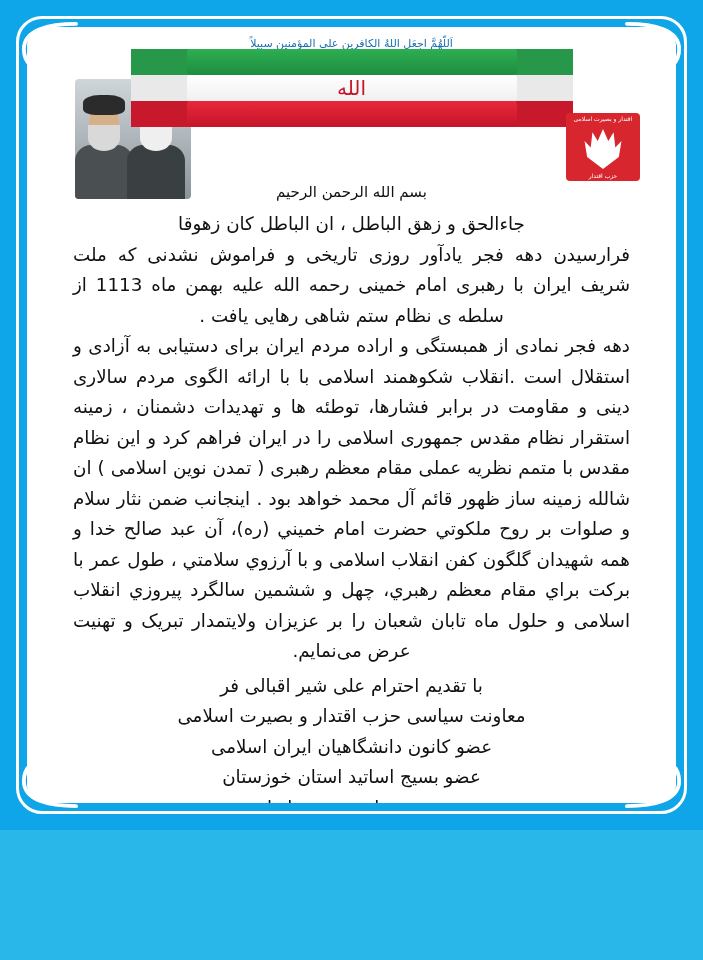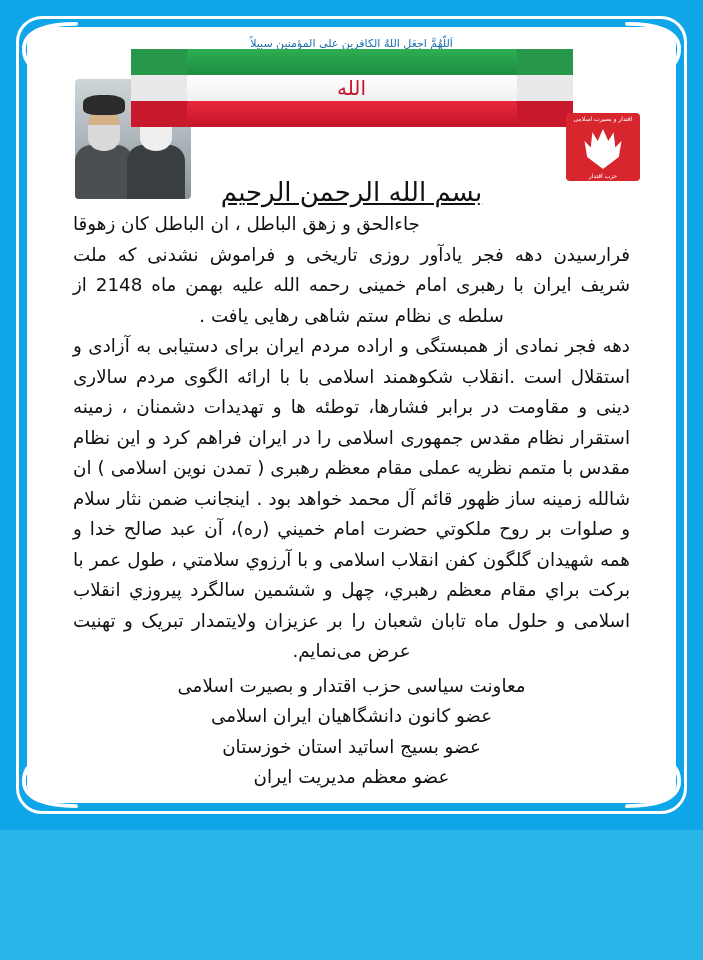--- a/index.html
+++ b/index.html
@@ -209,32 +209,31 @@
     color: #fff;
   }
 
   
   .content {
     padding: 0 46px 0 46px;
     text-align: center;
     direction: rtl;
   }
   .bismillah {
-    font-size: 26px;
+    font-size: 15px;
     color: #111;
     margin: 0 0 2px 0;
     line-height: 30px;
-    text-decoration: underline;
   }
   .para {
     font-size: 18.3px;
     line-height: 30.5px;
     color: #111;
     margin: 0;
-    text-align: left;
+    text-align: center;
   }
   .para.justified {
     text-align: justify;
     text-align-last: center;
   }
   .signature {
     margin-top: 4px;
     font-size: 18.3px;
     line-height: 30.5px;
     color: #111;
@@ -311,24 +310,25 @@
         <div class="logo-text">اقتدار و بصیرت اسلامی</div>
         <div class="tulip"></div>
         <div class="logo-text-b">حزب اقتدار</div>
       </div>
 
     </div>
 
     <div class="content">
       <p class="bismillah">بسم الله الرحمن الرحيم</p>
       <p class="para">جاءالحق و زهق الباطل ، ان الباطل كان زهوقا</p>
-      <p class="para justified">فرارسیدن دهه فجر یادآور روزی تاریخی و فراموش نشدنی که ملت شریف ایران با رهبری امام خمینی رحمه الله علیه بهمن ماه 2148 از سلطه ی نظام ستم شاهی رهایی یافت .</p>
+      <p class="para justified">فرارسیدن دهه فجر یادآور روزی تاریخی و فراموش نشدنی که ملت شریف ایران با رهبری امام خمینی رحمه الله علیه بهمن ماه 1113 از سلطه ی نظام ستم شاهی رهایی یافت .</p>
       <p class="para justified">دهه فجر نمادی از همبستگی و اراده مردم ایران برای دستیابی به آزادی و استقلال است .انقلاب شکوهمند اسلامی با با ارائه الگوی مردم سالاری دینی و مقاومت در برابر فشارها، توطئه ها و تهدیدات دشمنان ، زمینه استقرار نظام مقدس جمهوری اسلامی را در ایران فراهم کرد و این نظام مقدس با متمم نظریه عملی مقام معظم رهبری ( تمدن نوین اسلامی ) ان شالله زمینه ساز ظهور قائم آل محمد خواهد بود . اینجانب ضمن نثار سلام و صلوات بر روح ملکوتي حضرت امام خميني (ره)، آن عبد صالح خدا و همه شهیدان گلگون کفن انقلاب اسلامی و با آرزوي سلامتي ، طول عمر با برکت براي مقام معظم رهبري، چهل و ششمین سالگرد پیروزي انقلاب اسلامی و حلول ماه تابان شعبان را بر عزیزان ولایتمدار تبریک و تهنیت عرض می‌نمایم.</p>
 
       <div class="signature">
+        <p class="sig-line">با تقدیم احترام علی شیر اقبالی فر</p>
         <p class="sig-line">معاونت سیاسی حزب اقتدار و بصیرت اسلامی</p>
         <p class="sig-line">عضو کانون دانشگاهیان ایران اسلامی</p>
         <p class="sig-line">عضو بسیج اساتید استان خوزستان</p>
         <p class="sig-line">عضو معظم مدیریت ایران</p>
       </div>
     </div>
 
   </div>
 </div>
 

